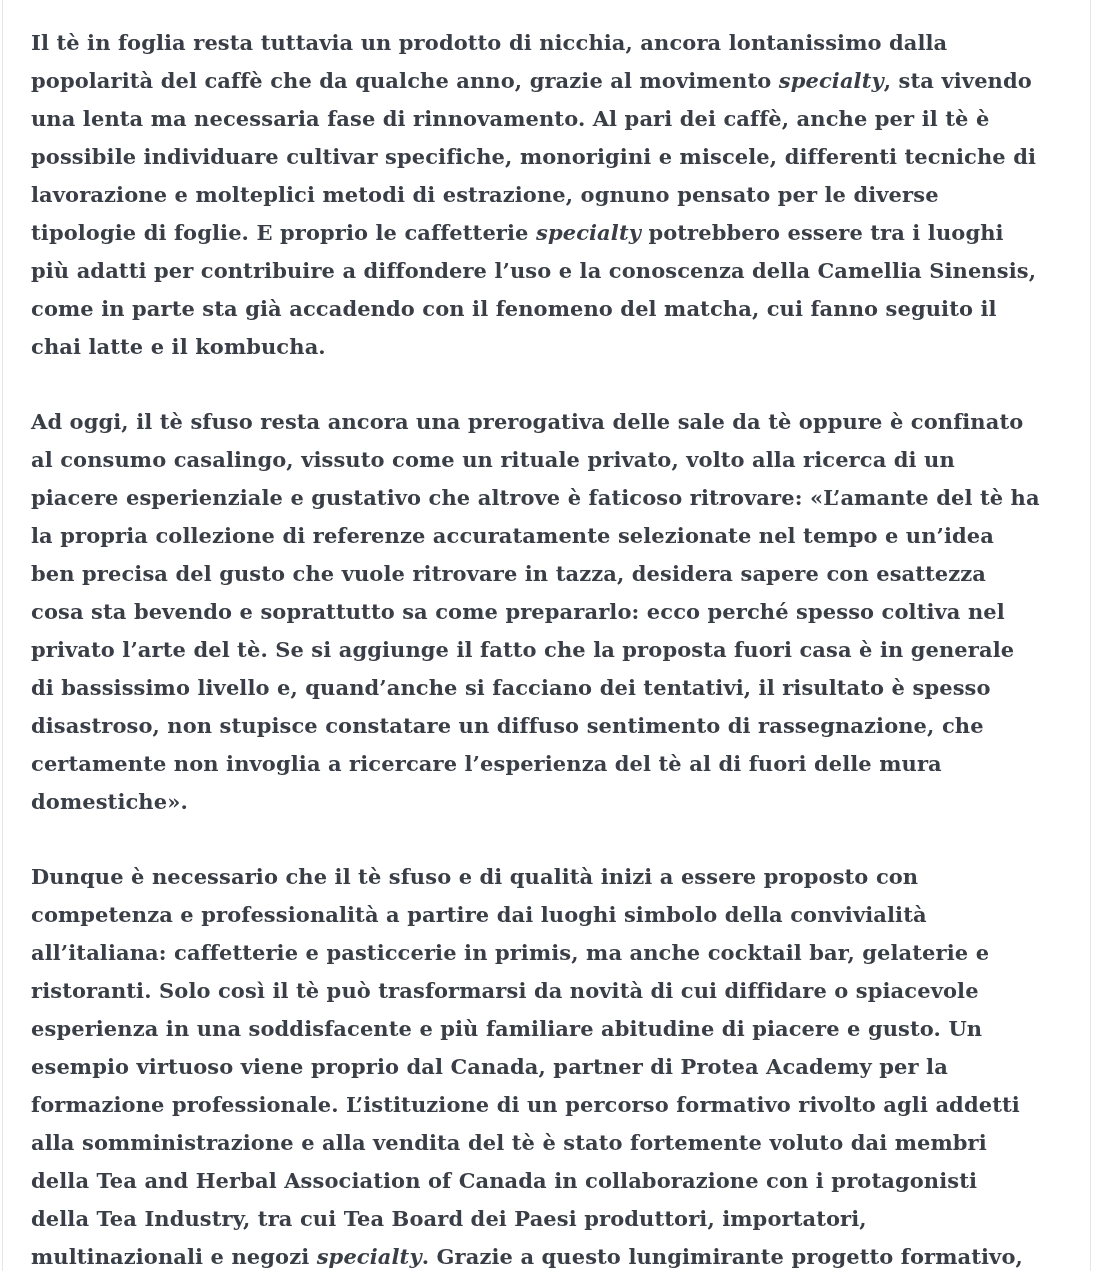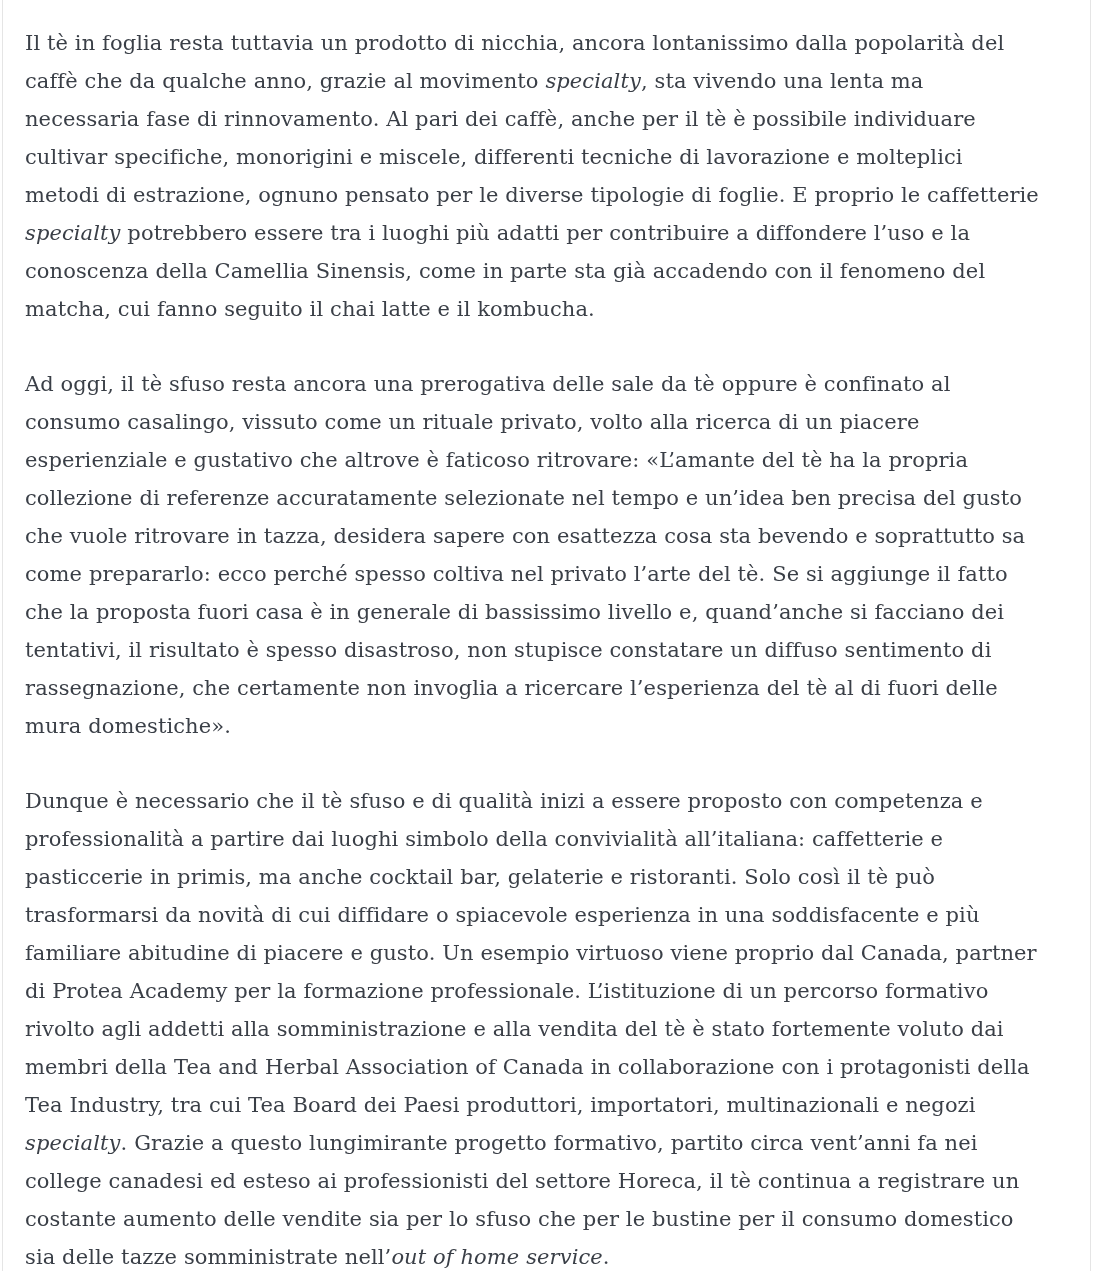--- a/index.html
+++ b/index.html
@@ -29,21 +29,22 @@
     padding: 24px 26px 40px 22px;
     max-width: 1065px;
     font-family: "DejaVu Serif", "Liberation Serif", serif;
     font-size: 21px;
     line-height: 38px;
     color: var(--text);
     text-align: left;
     letter-spacing: 0.1px;
   }
   .para {
-    margin: 0 0 37px 0;
+    margin: 0 0 37px 6px;
+    font-weight: bold;
   }
   .para:last-child {
     margin-bottom: 0;
   }
   .para em {
     font-style: italic;
   }
 </style>
 </head>
 <body>

